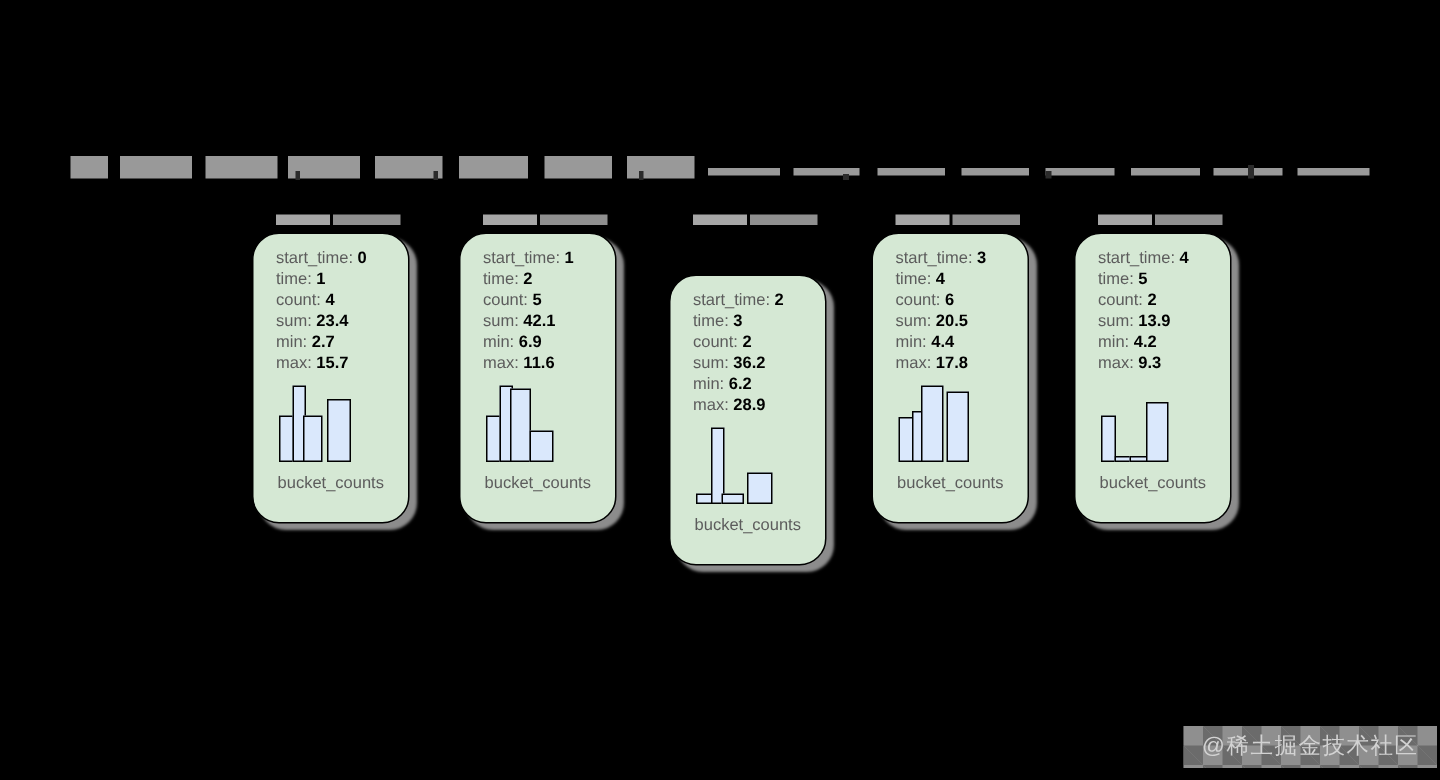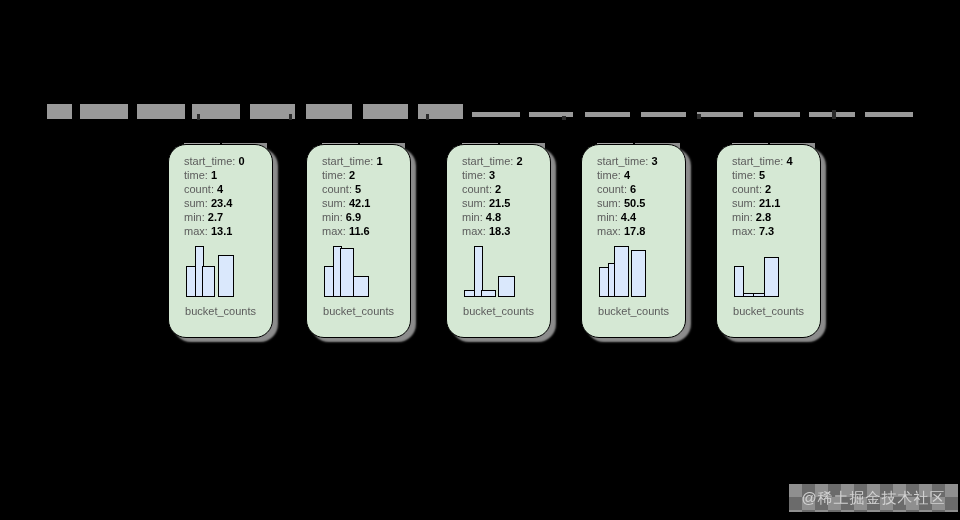--- a/index.html
+++ b/index.html
@@ -9,21 +9,21 @@
     font-family:"Liberation Sans", sans-serif;
   }
   .blk{position:absolute;background:var(--redacted-block,#999);}
   .blk.tall{top:104px;height:15px;}
   .blk.thin{top:112px;height:5px;}
   .mark{position:absolute;background:var(--dark-mark,#2b2b2b);}
   .arrow-shadow{position:absolute;top:143px;height:7px;}
   .arrow-shadow.s1{background:var(--arrow-shadow-1,#a6a6a6);}
   .arrow-shadow.s2{background:var(--arrow-shadow-2,#8f8f8f);}
   .card{
-    position:absolute;top:144px;width:105px;height:194px;box-sizing:border-box;
+    position:absolute;top:155px;width:105px;height:194px;box-sizing:border-box;
     background:var(--box-fill,#d5e8d4);
     border:1.5px solid var(--box-border,#000);
     border-radius:18px;
     box-shadow:5px 4px 2px var(--shadow,#8c8c8c);
   }
   .fields{position:absolute;top:9px;left:15px;right:4px;}
   .frow{font-size:11px;line-height:14px;color:var(--field-label,#5c5c5c);white-space:nowrap;}
   .fvalue{color:var(--field-value,#000);font-weight:bold;}
   .chart{position:absolute;left:17px;bottom:40px;height:53px;display:flex;align-items:flex-end;}
   .bar{
@@ -86,21 +86,21 @@
     <div class="arrow-shadow s2" style="left: 770px; width: 45px;"></div>
   </div>
 <div>
     <div class="card" style="left: 168px;">
     <div class="fields">
         <div class="frow"><span class="flabel">start_time: </span><span class="fvalue">0</span></div>
         <div class="frow"><span class="flabel">time: </span><span class="fvalue">1</span></div>
         <div class="frow"><span class="flabel">count: </span><span class="fvalue">4</span></div>
         <div class="frow"><span class="flabel">sum: </span><span class="fvalue">23.4</span></div>
         <div class="frow"><span class="flabel">min: </span><span class="fvalue">2.7</span></div>
-        <div class="frow"><span class="flabel">max: </span><span class="fvalue">13.1</span></div>
+        <div class="frow"><span class="flabel">max: </span><span class="fvalue">15.7</span></div>
       </div>
     <div class="chart">
         <div class="bar" style="width: 10px; height: 31px;"></div>
         <div class="bar" style="width: 9px; height: 51px;"></div>
         <div class="bar" style="width: 13px; height: 31px;"></div>
         <div class="bar" style="width: 16px; height: 42px; margin-left: 3px;"></div>
       </div>
     <div class="caption">bucket_counts</div>
   </div>
     <div class="card" style="left: 306px;">
@@ -113,62 +113,62 @@
         <div class="frow"><span class="flabel">max: </span><span class="fvalue">11.6</span></div>
       </div>
     <div class="chart">
         <div class="bar" style="width: 10px; height: 31px;"></div>
         <div class="bar" style="width: 9px; height: 51px;"></div>
         <div class="bar" style="width: 14px; height: 49px;"></div>
         <div class="bar" style="width: 16px; height: 21px;"></div>
       </div>
     <div class="caption">bucket_counts</div>
   </div>
-    <div class="card" style="left: 446px;">
+    <div class="card" style="left: 446px; margin-top: 28px;">
     <div class="fields">
         <div class="frow"><span class="flabel">start_time: </span><span class="fvalue">2</span></div>
         <div class="frow"><span class="flabel">time: </span><span class="fvalue">3</span></div>
         <div class="frow"><span class="flabel">count: </span><span class="fvalue">2</span></div>
-        <div class="frow"><span class="flabel">sum: </span><span class="fvalue">21.5</span></div>
-        <div class="frow"><span class="flabel">min: </span><span class="fvalue">4.8</span></div>
-        <div class="frow"><span class="flabel">max: </span><span class="fvalue">18.3</span></div>
+        <div class="frow"><span class="flabel">sum: </span><span class="fvalue">36.2</span></div>
+        <div class="frow"><span class="flabel">min: </span><span class="fvalue">6.2</span></div>
+        <div class="frow"><span class="flabel">max: </span><span class="fvalue">28.9</span></div>
       </div>
     <div class="chart">
         <div class="bar" style="width: 11px; height: 7px;"></div>
         <div class="bar" style="width: 9px; height: 51px;"></div>
         <div class="bar" style="width: 15px; height: 7px;"></div>
         <div class="bar" style="width: 17px; height: 21px; margin-left: 2px;"></div>
       </div>
     <div class="caption">bucket_counts</div>
   </div>
     <div class="card" style="left: 581px;">
     <div class="fields">
         <div class="frow"><span class="flabel">start_time: </span><span class="fvalue">3</span></div>
         <div class="frow"><span class="flabel">time: </span><span class="fvalue">4</span></div>
         <div class="frow"><span class="flabel">count: </span><span class="fvalue">6</span></div>
-        <div class="frow"><span class="flabel">sum: </span><span class="fvalue">50.5</span></div>
+        <div class="frow"><span class="flabel">sum: </span><span class="fvalue">20.5</span></div>
         <div class="frow"><span class="flabel">min: </span><span class="fvalue">4.4</span></div>
         <div class="frow"><span class="flabel">max: </span><span class="fvalue">17.8</span></div>
       </div>
     <div class="chart">
         <div class="bar" style="width: 10px; height: 30px;"></div>
         <div class="bar" style="width: 8px; height: 34px;"></div>
         <div class="bar" style="width: 15px; height: 51px;"></div>
         <div class="bar" style="width: 15px; height: 47px; margin-left: 2px;"></div>
       </div>
     <div class="caption">bucket_counts</div>
   </div>
     <div class="card" style="left: 716px;">
     <div class="fields">
         <div class="frow"><span class="flabel">start_time: </span><span class="fvalue">4</span></div>
         <div class="frow"><span class="flabel">time: </span><span class="fvalue">5</span></div>
         <div class="frow"><span class="flabel">count: </span><span class="fvalue">2</span></div>
-        <div class="frow"><span class="flabel">sum: </span><span class="fvalue">21.1</span></div>
-        <div class="frow"><span class="flabel">min: </span><span class="fvalue">2.8</span></div>
-        <div class="frow"><span class="flabel">max: </span><span class="fvalue">7.3</span></div>
+        <div class="frow"><span class="flabel">sum: </span><span class="fvalue">13.9</span></div>
+        <div class="frow"><span class="flabel">min: </span><span class="fvalue">4.2</span></div>
+        <div class="frow"><span class="flabel">max: </span><span class="fvalue">9.3</span></div>
       </div>
     <div class="chart">
         <div class="bar" style="width: 10px; height: 31px;"></div>
         <div class="bar" style="width: 12px; height: 4px;"></div>
         <div class="bar" style="width: 12px; height: 4px;"></div>
         <div class="bar" style="width: 15px; height: 40px;"></div>
       </div>
     <div class="caption">bucket_counts</div>
   </div>
   </div>

